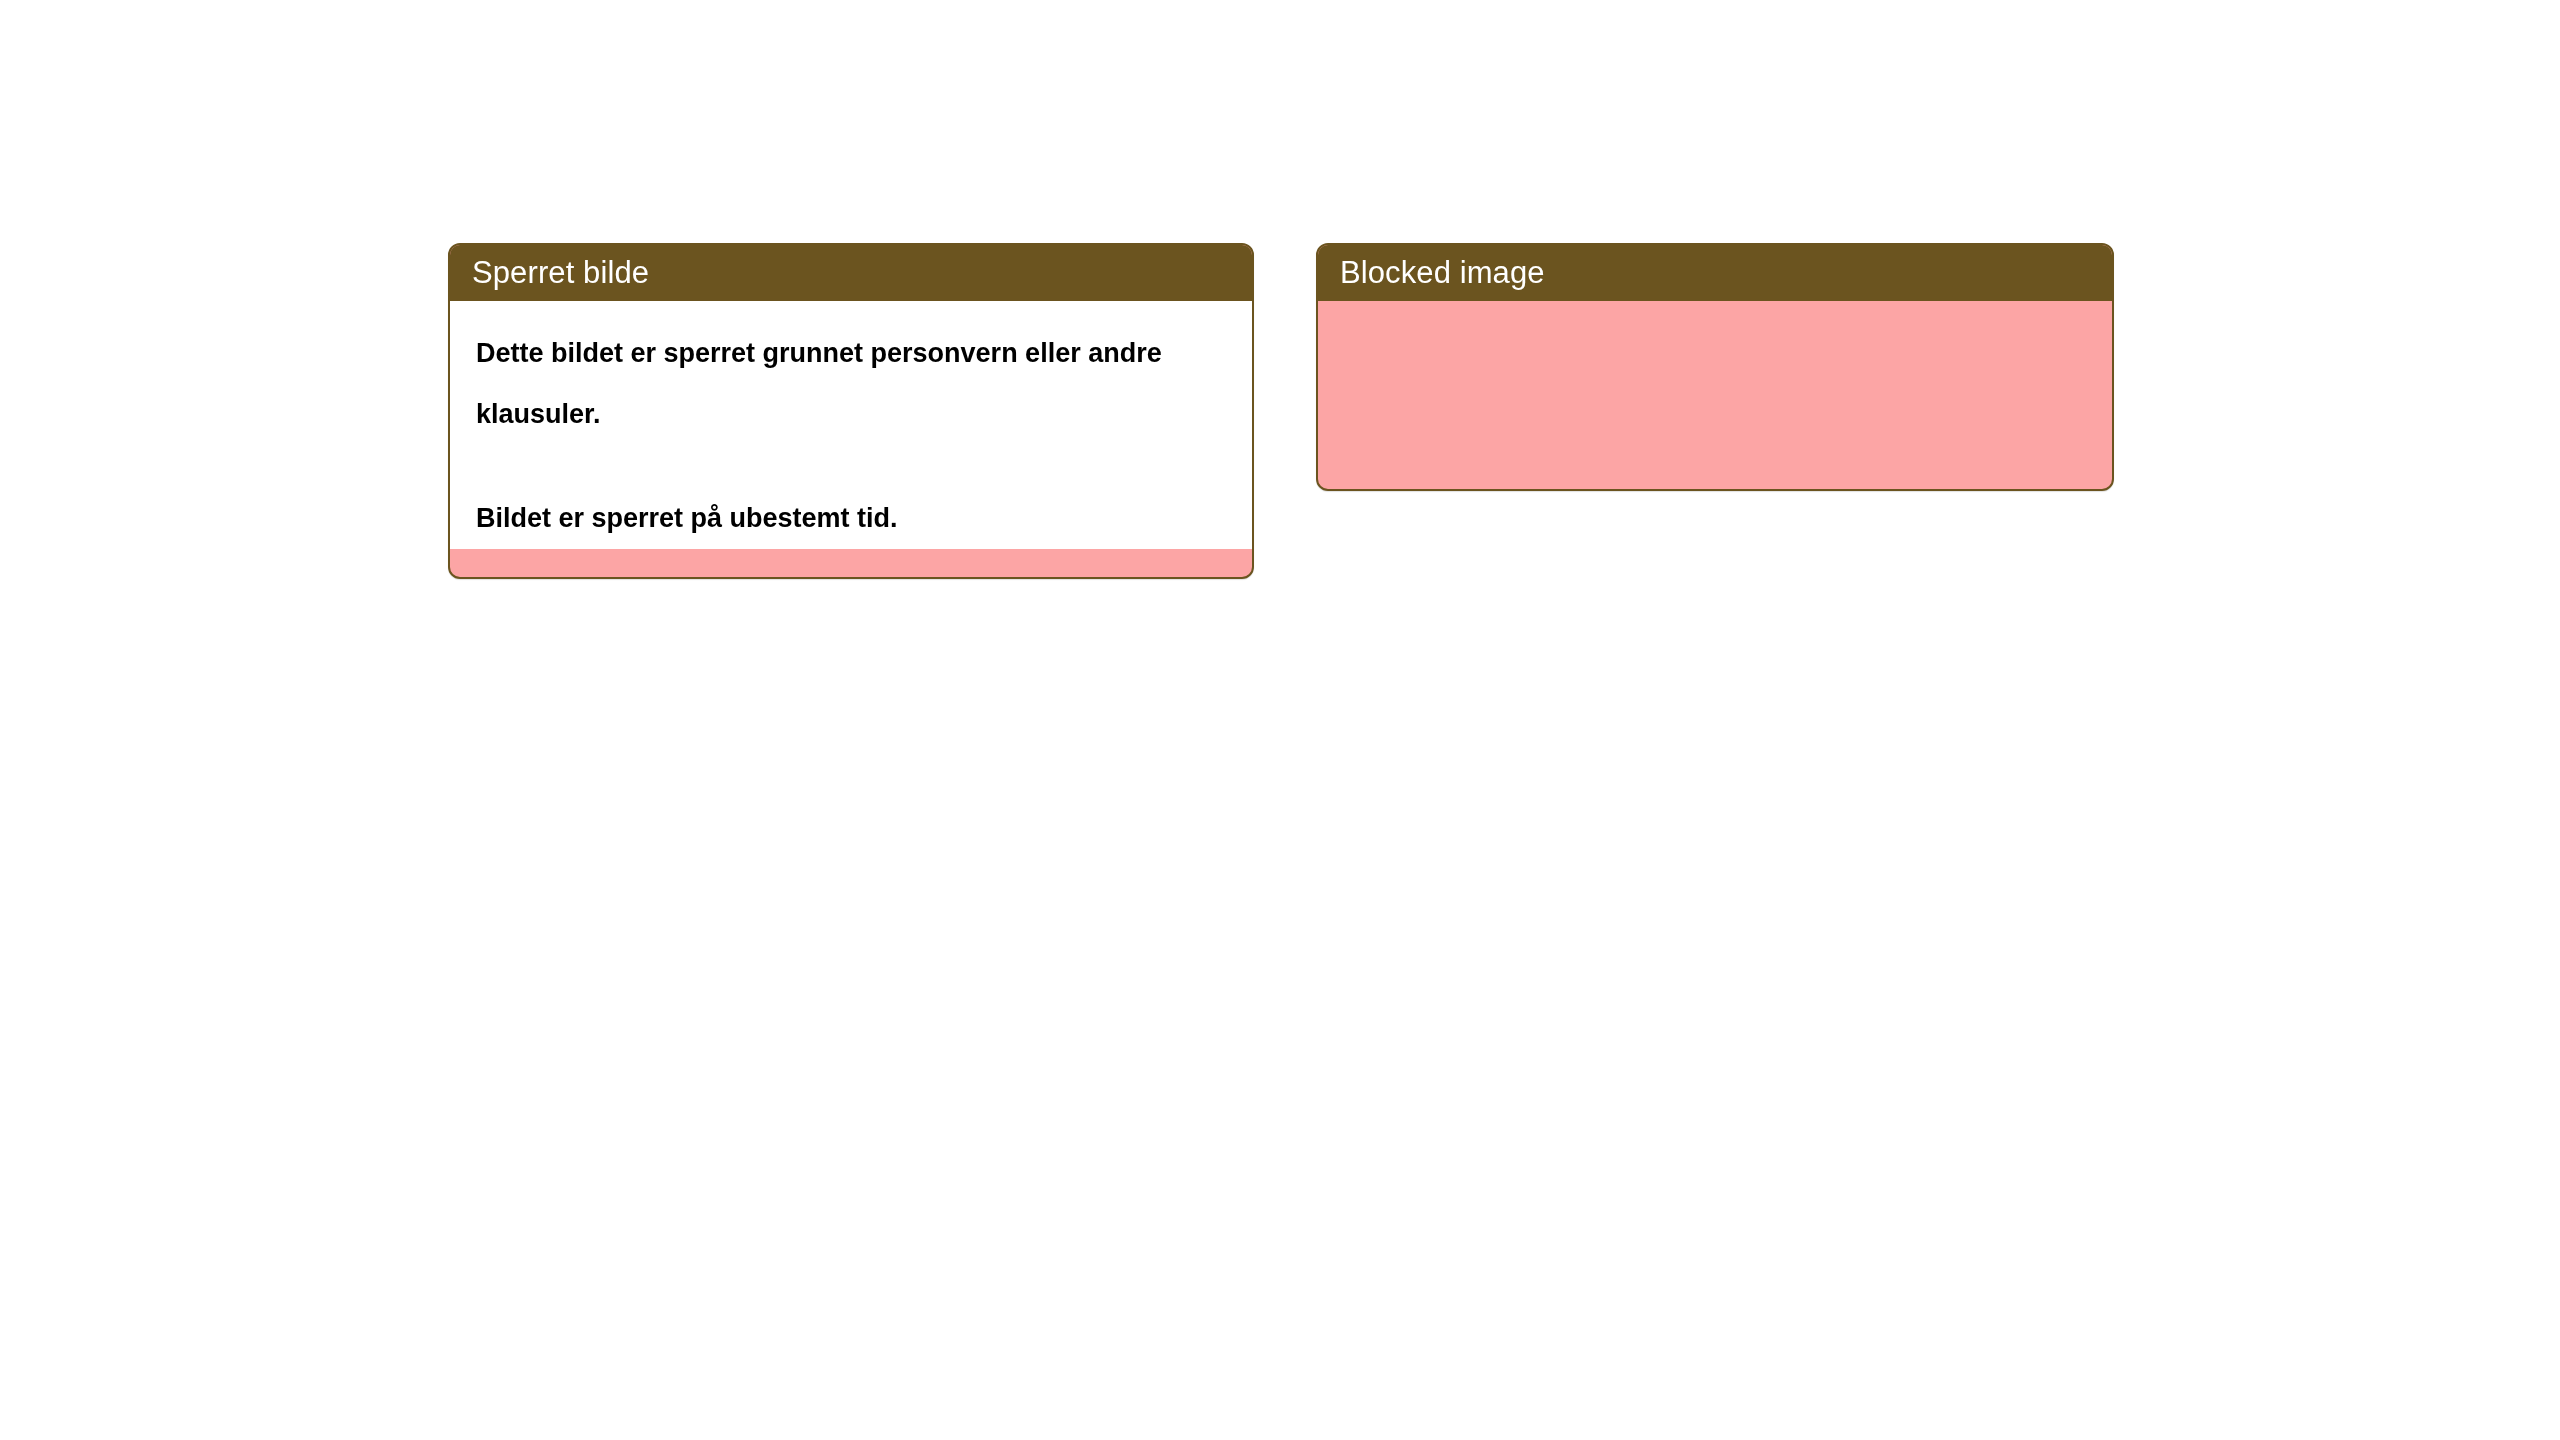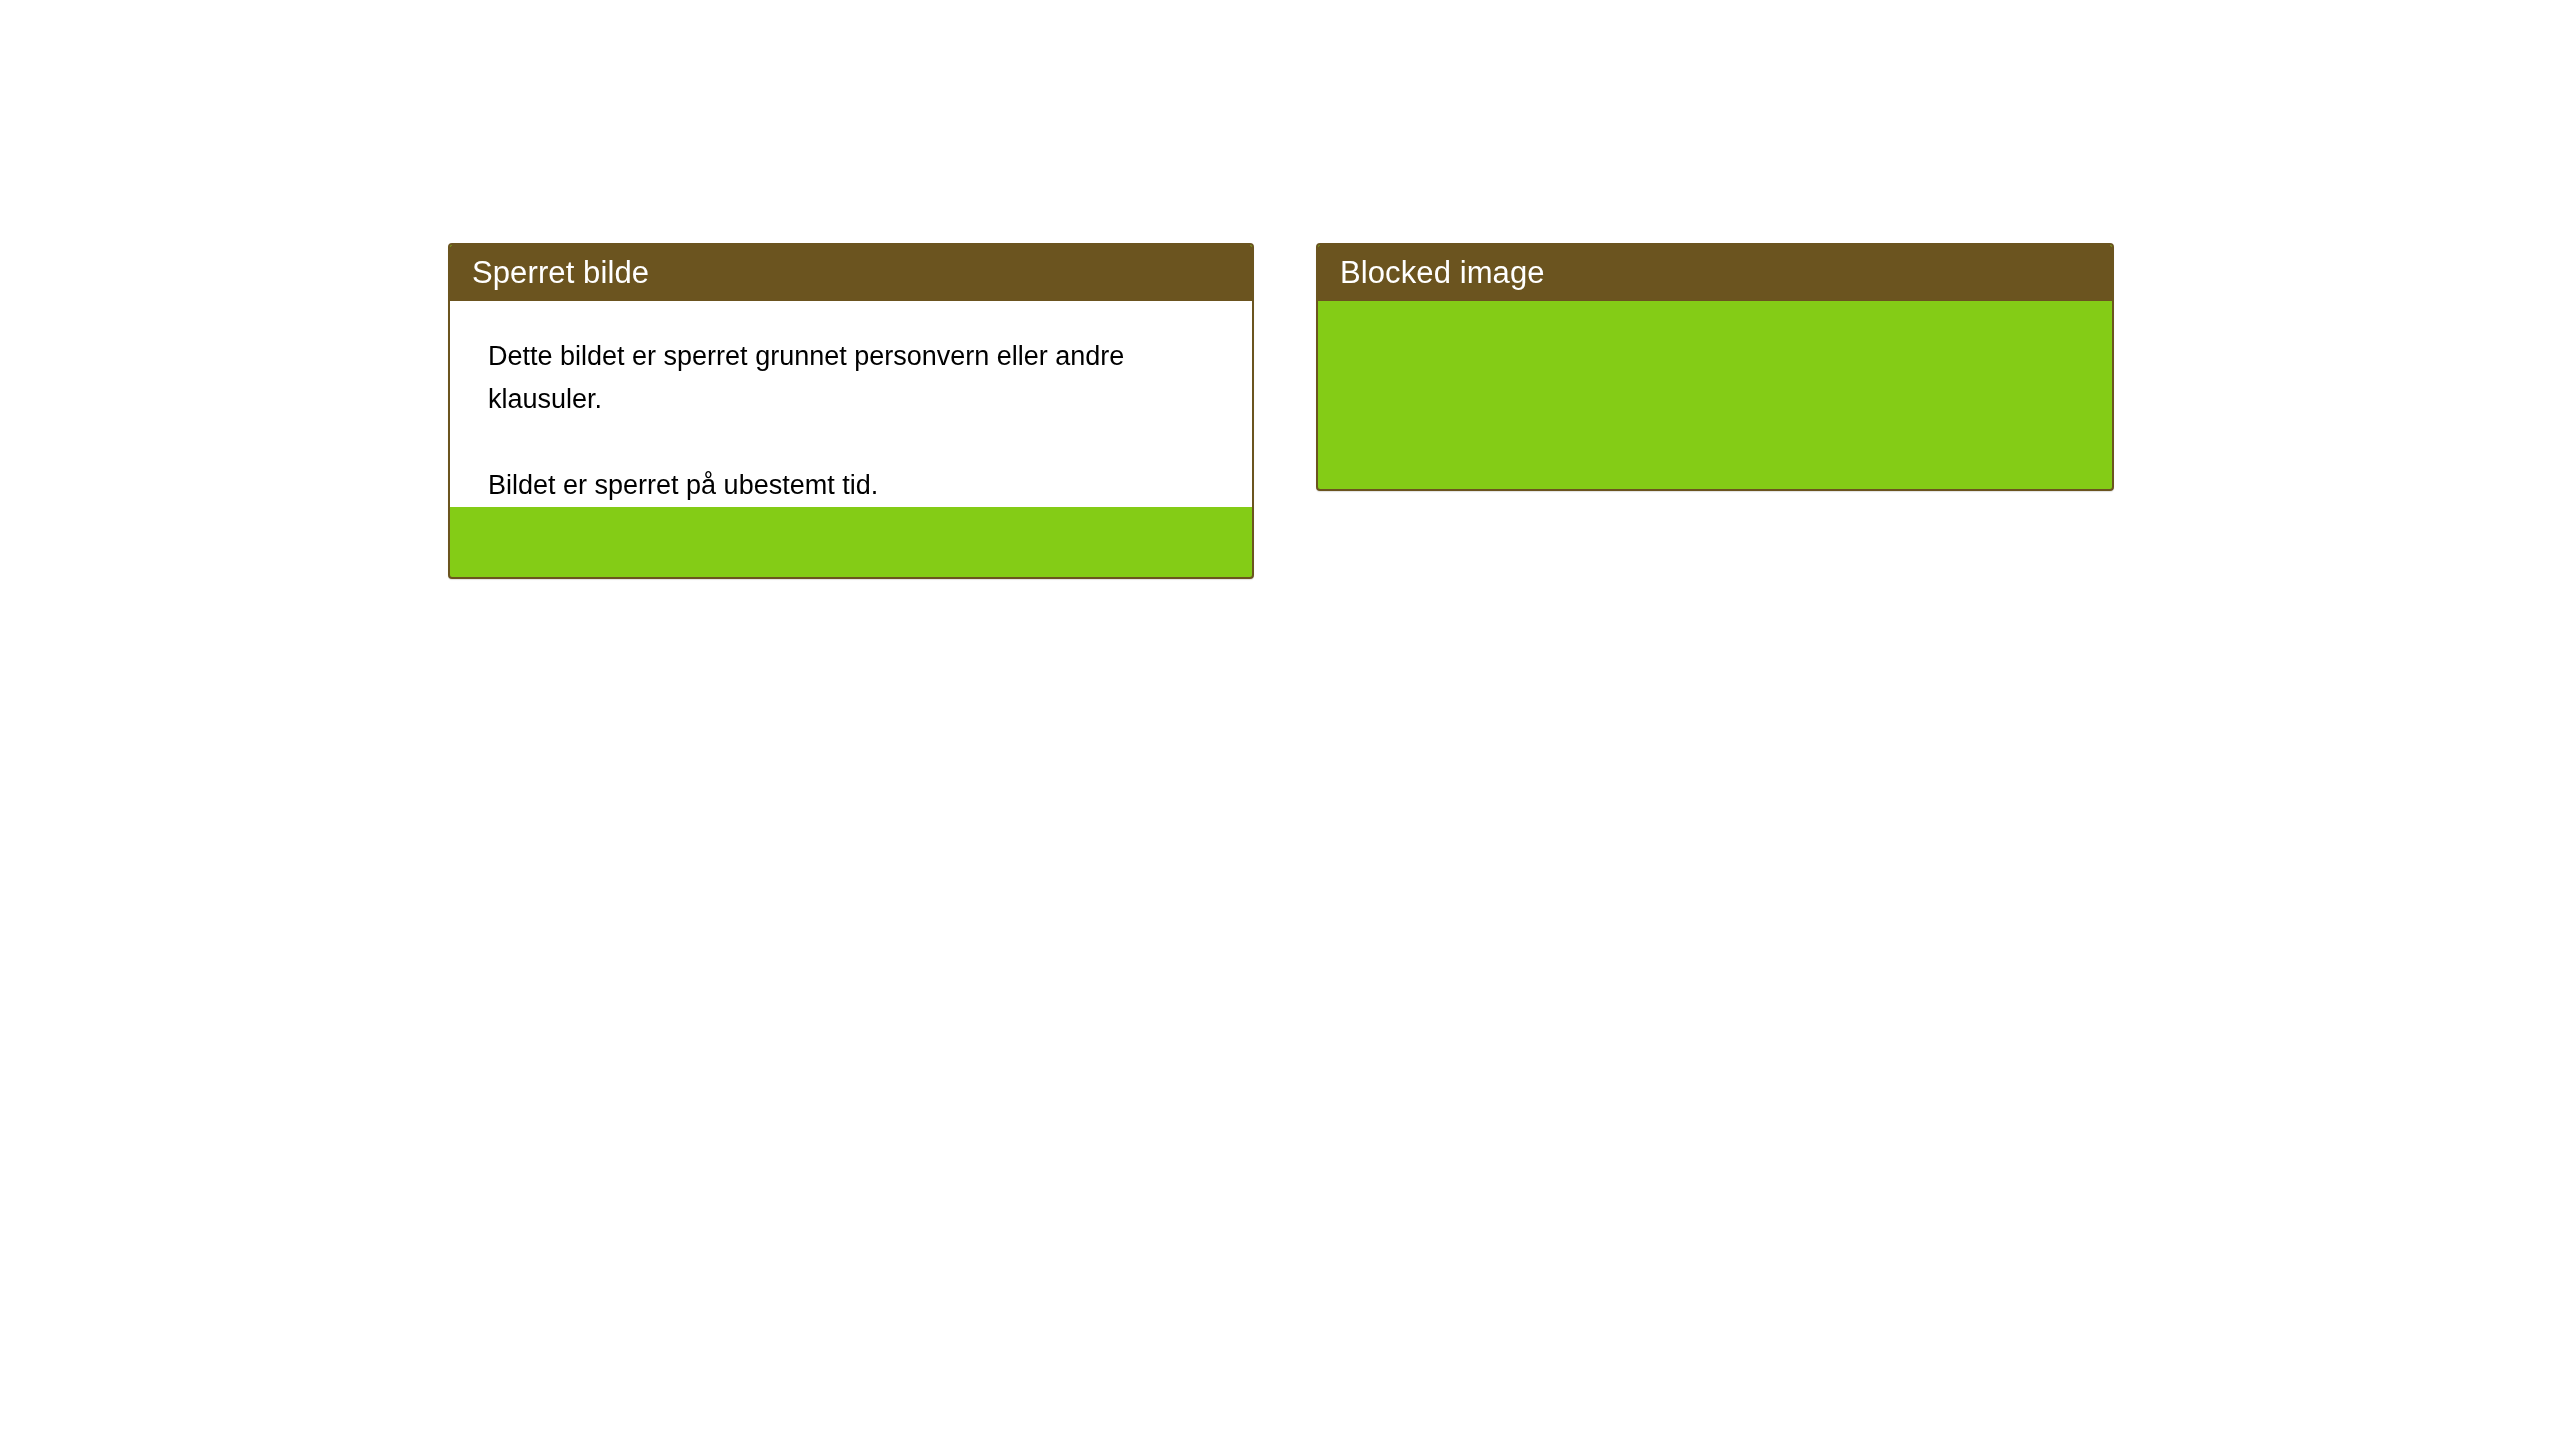--- a/index.html
+++ b/index.html
@@ -16,23 +16,23 @@
 
   #stage {
     position: relative;
     width: 2560px;
     height: 1440px;
   }
 
   .notice-card {
     position: absolute;
     box-sizing: border-box;
-    background: #84cc16;
+    background: #fca5a5;
     border: 2px solid #6B541F;
-    border-radius: 4px;
+    border-radius: 12px;
     overflow: hidden;
     box-shadow: 0 1px 1px rgba(0,0,0,0.12);
   }
 
   #card-no {
     left: 448px;
     top: 243px;
     width: 806px;
     height: 336px;
   }
@@ -67,23 +67,23 @@
 
   .card-body {
     box-sizing: border-box;
     padding: 22px 26px 0 26px;
     background: #ffffff;
   }
 
   .card-paragraph {
     color: #000000;
     font-size: 27px;
-    line-height: 43px;
-    font-weight: normal;
-    margin: 12px;
+    line-height: 61px;
+    font-weight: bold;
+    margin: 0;
   }
 
   .card-paragraph + .card-paragraph {
     margin-top: 43px;
   }
 </style>
 </head>
 <body>
 
 <div id="stage">

